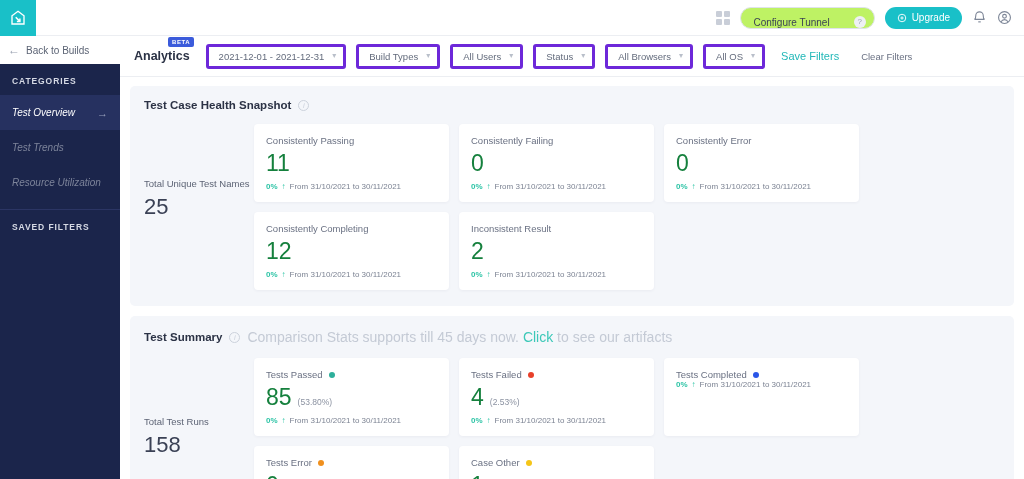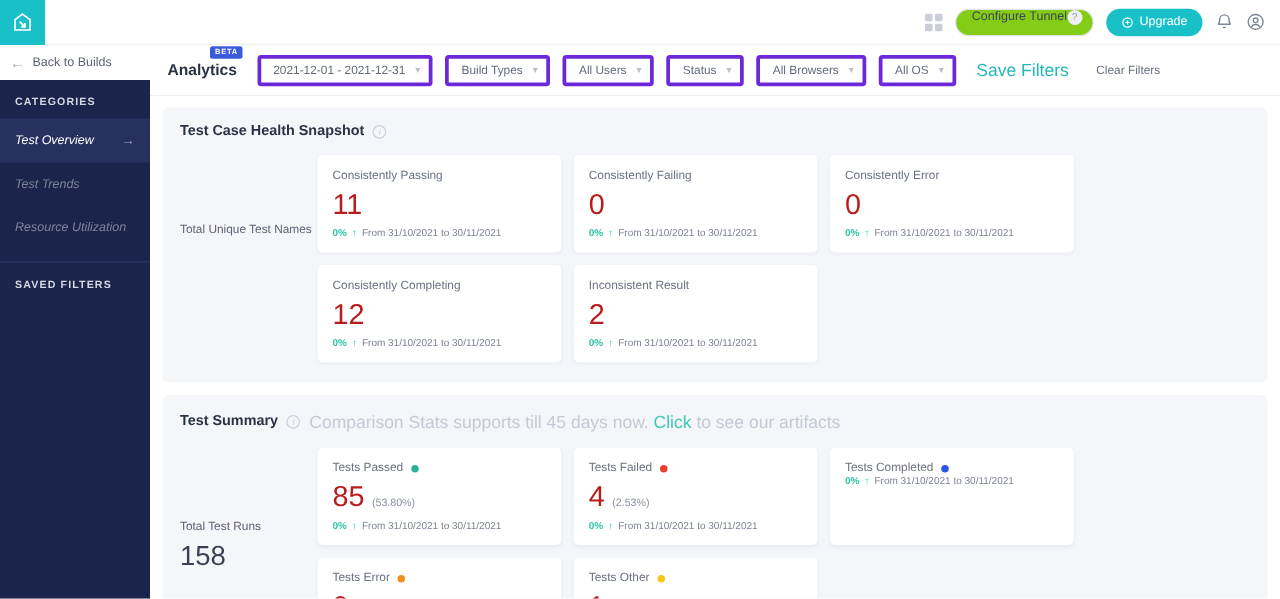--- a/index.html
+++ b/index.html
@@ -20,22 +20,22 @@
     width: 36px; height: 36px; background: #19c0c8;
     display: flex; align-items: center; justify-content: center; flex: 0 0 36px;
   }
   .logo-box svg { display: block; }
   .topbar-spacer { flex: 1 1 auto; }
   .topbar-right { display: flex; align-items: center; gap: 10px; padding-right: 12px; }
   .grid-icon { display: grid; grid-template-columns: 6px 6px; grid-template-rows: 6px 6px; gap: 2px; }
   .grid-icon i { background: #c9ced8; border-radius: 1px; display: block; }
   .tunnel-btn {
     height: 22px; border: 1px solid #dfe3ea; border-radius: 11px;
-    display: flex; align-items: flex-start; gap: 0; padding: 0 8px 0 12px;
-    font-size: 10px; color: #3c4454; background: #84cc16; cursor: pointer;
+    display: flex; align-items: flex-end; gap: 24px; padding: 0 8px 0 12px;
+    font-size: 10px; color: #3c4454; background: #bef264; cursor: pointer;
   }
   .q-mark {
     width: 12px; height: 12px; border-radius: 50%; background: #eef0f4;
     color: #97a0ae; font-size: 8px; display: flex; align-items: center; justify-content: center;
   }
   .upgrade-btn {
     height: 22px; border-radius: 11px; background: #19c0c8; color: #fff;
     display: flex; align-items: center; gap: 5px; padding: 0 12px;
     font-size: 10px; border: none; cursor: pointer;
   }
@@ -78,21 +78,21 @@
     background: #3b5bdb; color: #fff; font-size: 6px; font-weight: bold;
     letter-spacing: 0.6px; padding: 2px 4px; border-radius: 2px;
   }
   .filter {
     height: 25px; min-width: 62px; border: 3px solid #6d28d9; border-radius: 3px;
     background: #fff; display: flex; align-items: center; justify-content: space-between;
     gap: 8px; padding: 0 7px 0 10px; font-size: 9.5px; color: #636b7c; cursor: pointer;
   }
   .filter.date { min-width: 118px; }
   .caret { color: #b9bfca; font-size: 8px; line-height: 1; }
-  .link-save { font-size: 14px; color: #22b8b8; cursor: pointer; margin-left: 6px; }
+  .link-save { font-size: 11px; color: #22b8b8; cursor: pointer; margin-left: 6px; }
   .link-clear { font-size: 9.5px; color: #6a7183; cursor: pointer; margin-left: 12px; }
 
   
   .content {
     position: absolute; top: 77px; left: 120px; width: 904px; height: 402px;
     background: #ffffff; padding: 9px 10px 4px 10px; overflow: hidden;
   }
   .panel {
     background: #f4f6fa; border-radius: 5px; padding: 13px 14px 16px 14px;
     margin-bottom: 10px;
@@ -115,21 +115,21 @@
 
   .cards { flex: 1 1 auto; display: grid; grid-template-columns: repeat(3, 195px); gap: 10px; }
   .card {
     background: #ffffff; border-radius: 4px; padding: 11px 12px 11px 12px;
     box-shadow: 0 1px 3px rgba(30,40,70,0.05); min-height: 74px;
   }
   .card.empty { background: transparent; box-shadow: none; }
   .card-label { font-size: 9.5px; color: #6a7183; display: flex; align-items: center; gap: 6px; }
   .dot { width: 6px; height: 6px; border-radius: 50%; display: inline-block; }
   .card-value-row { display: flex; align-items: baseline; gap: 6px; margin: 6px 0 7px 0; }
-  .card-value { font-size: 23px; color: #b91c1c; font-weight: 300; line-height: 1; }
+  .card-value { font-size: 23px; color: #15803d; font-weight: 300; line-height: 1; }
   .card-pct { font-size: 8.5px; color: #8b92a1; }
   .card-delta { display: flex; align-items: center; gap: 4px; font-size: 8px; }
   .delta-num { color: #2ec4a6; font-weight: bold; }
   .delta-arrow { color: #2ec4a6; font-size: 8px; }
   .delta-range { color: #7c8393; }
 </style>
 </head>
 <body>
 
 <div class="app">
@@ -236,20 +236,21 @@
   <div class="content">
 
     <div class="panel">
       <div class="panel-title-row">
         <span class="panel-title">Test Case Health Snapshot</span>
         <span class="info-i">i</span>
       </div>
       <div class="panel-body">
         <div class="totals">
           <div class="totals-label">Total Unique Test Names</div>
+          <div class="totals-value">25</div>
         </div>
         <div class="cards">
 
           <div class="card">
             <div class="card-label">Consistently Passing</div>
             <div class="card-value-row">
               <span class="card-value">11</span>
             </div>
             <div class="card-delta">
               <span class="delta-num">0%</span>
@@ -379,21 +380,21 @@
             </div>
             <div class="card-value-row">
               <span class="card-value">0</span>
 
             </div>
 
           </div>
 
           <div class="card">
             <div class="card-label">
-              <span>Tests Other</span>
+              <span>Case Other</span>
               <span class="dot" style="background:#f5c518"></span>
             </div>
             <div class="card-value-row">
               <span class="card-value">1</span>
 
             </div>
 
           </div>
 
           <div class="card empty"></div>

